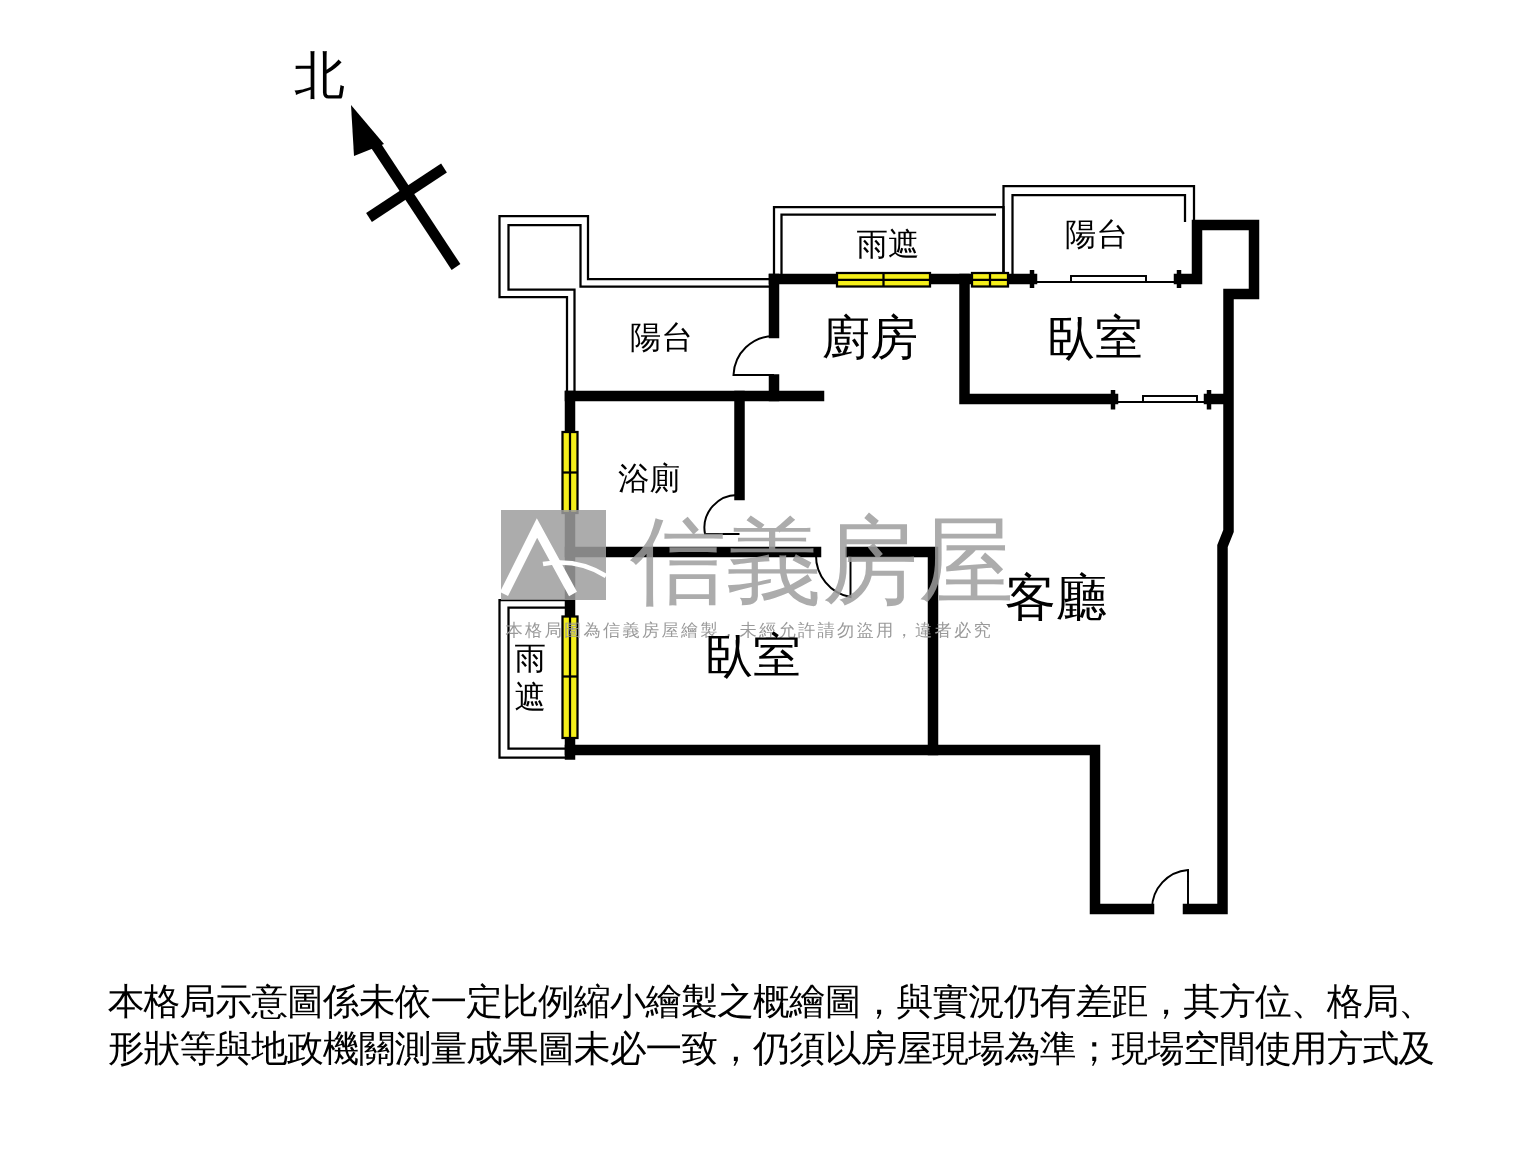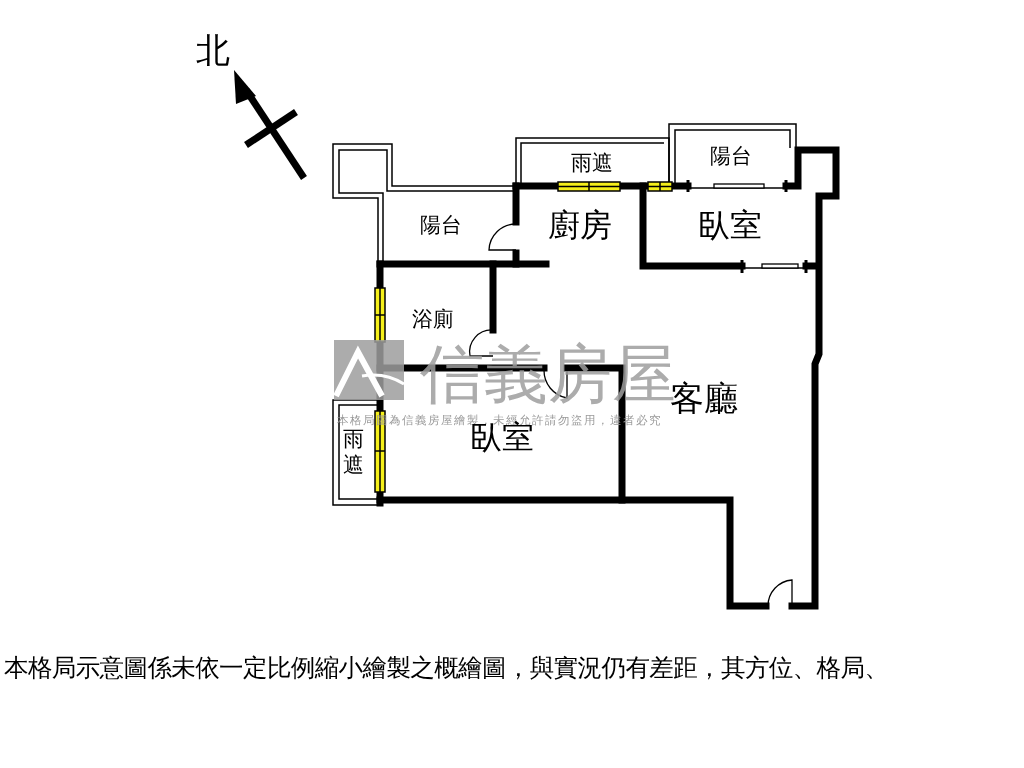--- a/index.html
+++ b/index.html
@@ -6,21 +6,21 @@
   body { width: 1024px; height: 768px; position: relative; overflow: hidden; font-family: "DejaVu Serif", "Liberation Serif", serif; }
   #plan { position: absolute; left: 0; top: 0; width: 1024px; height: 640px; }
   .room-label { font-family: "DejaVu Serif", "Liberation Serif", serif; fill: #000; }
   .wm-big { font-family: "DejaVu Sans", "Liberation Sans", sans-serif; fill: #9e9e9e; opacity: 0.85; }
   .wm-small { font-family: "DejaVu Sans", "Liberation Sans", sans-serif; fill: #9a9a9a; }
   .disclaimer {
     position: absolute; left: 4px; top: 652px; width: 1020px;
     font-family: "DejaVu Serif", "Liberation Serif", serif;
     font-size: 24.5px; line-height: 31px; color: #000; white-space: nowrap; letter-spacing: -0.6px;
   }
-  .disclaimer div { height: 31px; }
+  .disclaimer div { height: 31px; text-align: center; }
 </style>
 </head>
 <body>
 
 <svg id="plan" viewBox="0 0 1024 640" xmlns="http://www.w3.org/2000/svg">
 
   <g>
     <text class="room-label" x="196" y="62" font-size="34">北</text>
     <g>
       <line x1="304" y1="178" x2="246" y2="90" stroke="#000" stroke-width="7"></line>
@@ -122,13 +122,14 @@
   </g>
 
   <text class="room-label" x="670" y="410" font-size="34">客廳</text>
   <text class="room-label" x="470" y="448" font-size="32">臥室</text>
   <text class="room-label" x="343" y="446" font-size="21">雨</text>
   <text class="room-label" x="343" y="472" font-size="21">遮</text>
 </svg>
 
 <div class="disclaimer">
   <div>本格局示意圖係未依一定比例縮小繪製之概繪圖，與實況仍有差距，其方位、格局、</div>
+  <div>形狀等與地政機關測量成果圖未必一致，仍須以房屋現場為準；現場空間使用方式及</div>
 </div>
 
 </body></html>

